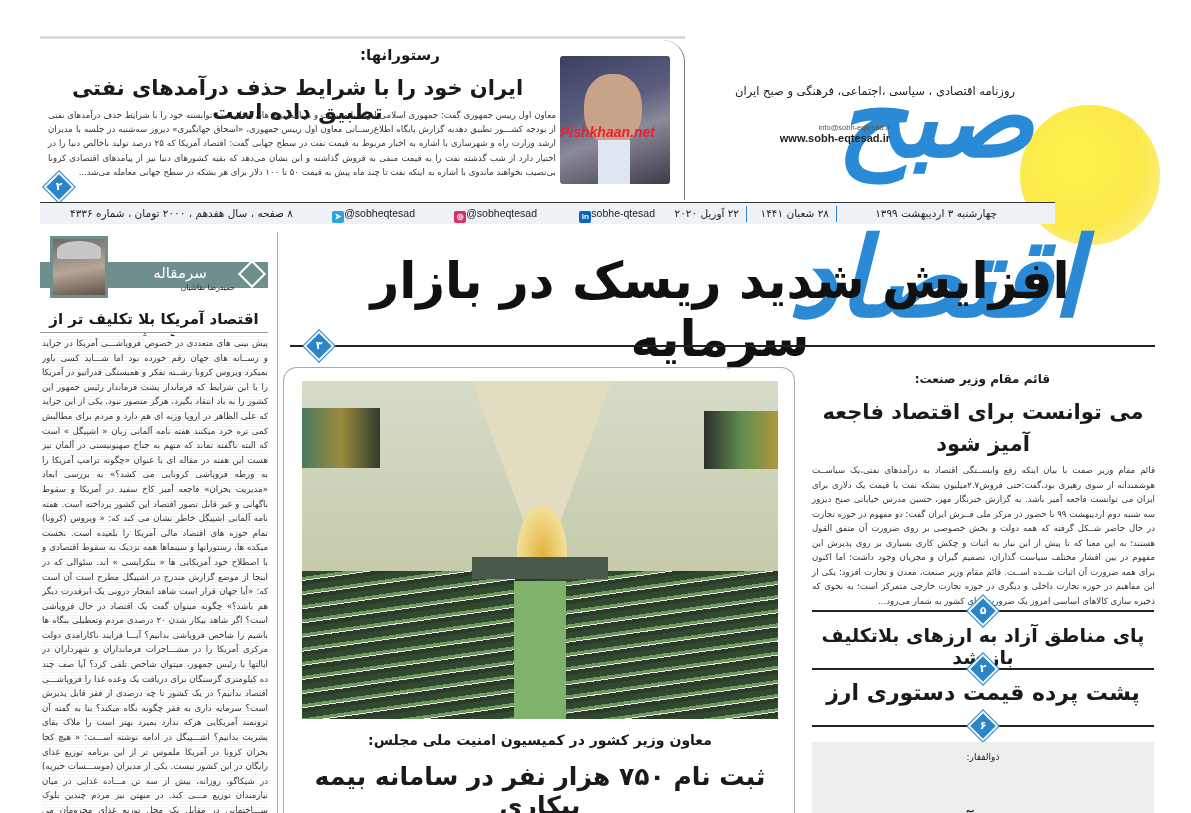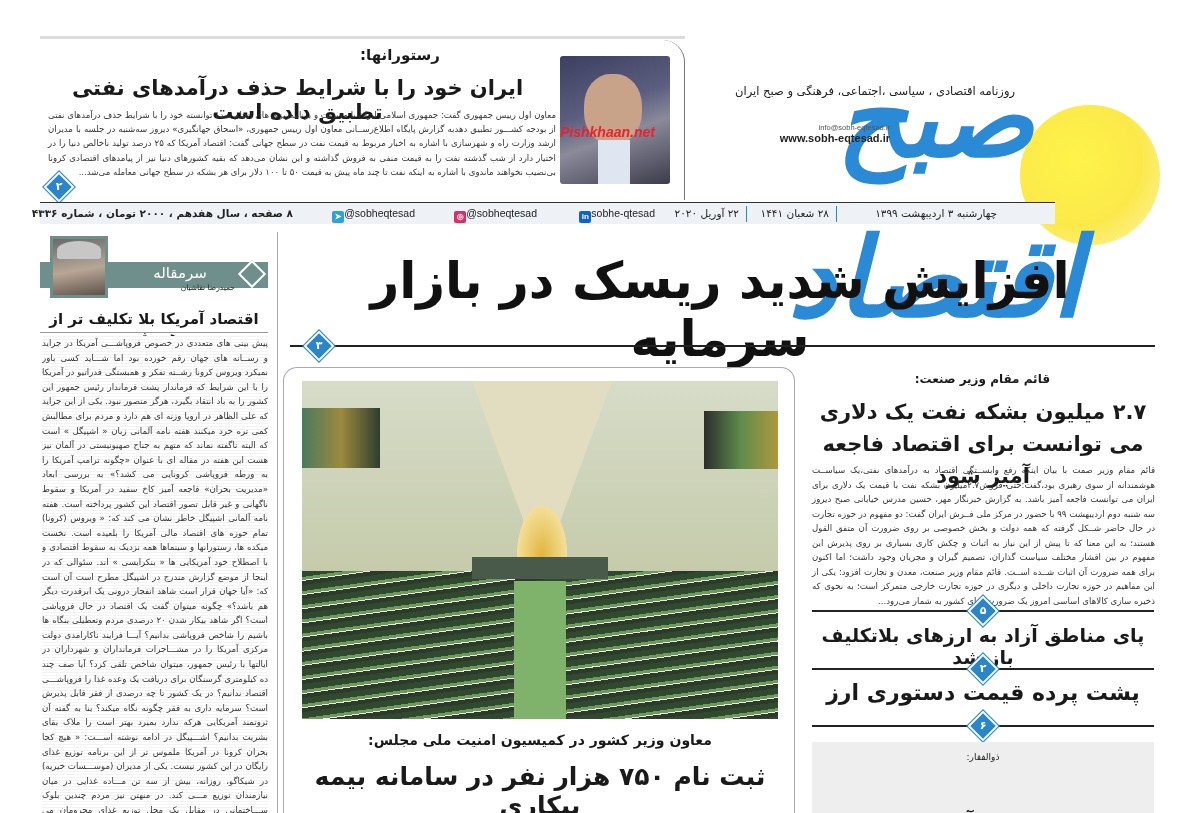--- a/index.html
+++ b/index.html
@@ -112,21 +112,21 @@
   <span class="seg" style="right:316px;">۲۲ آوریل ۲۰۲۰</span>
   <span class="seg ltr" style="right:400px;">
     <span class="ic" style="background:#0a66c2;">in</span><span>sobhe-qtesad</span>
   </span>
   <span class="seg ltr" style="right:518px;">
     <span class="ic" style="background:#d6306b;">◎</span><span>@sobheqtesad</span>
   </span>
   <span class="seg ltr" style="right:640px;">
     <span class="ic" style="background:#2aa3df;">➤</span><span>@sobheqtesad</span>
   </span>
-  <span class="seg" style="right:762px;font-weight:bold;">۸ صفحه ، سال هفدهم ، ۲۰۰۰ تومان ، شماره ۴۳۳۶</span>
+  <span class="seg" style="right:762px;font-weight:normal;">۸ صفحه ، سال هفدهم ، ۲۰۰۰ تومان ، شماره ۴۳۳۶</span>
 </div>
 
 <div class="abs ed-head"></div>
 <div class="abs ed-photo">
     <div class="hair"></div>
   </div>
 <div class="abs ed-label">سرمقاله</div>
 <div class="abs ed-author">حمیدرضا نقاشیان</div>
 <div class="abs ed-diamond"></div>
 <div class="abs ed-title">اقتصاد آمریکا بلا تکلیف تر از همیشه</div>
@@ -150,21 +150,20 @@
   <div class="screenR"></div>
   <div class="floor"></div>
   <div class="aisle"></div>
   <div class="desk"></div>
 </div>
 <div class="abs photo-kicker">معاون وزیر کشور در کمیسیون امنیت ملی مجلس:</div>
 <div class="abs photo-title">ثبت نام ۷۵۰ هزار نفر در سامانه بیمه بیکاری</div>
 
 <div class="abs r-kicker">قائم مقام وزیر صنعت:</div>
 <div class="abs r-title">
-  <div>۲.۷ میلیون بشکه نفت یک دلاری</div>
   <div>می توانست برای اقتصاد فاجعه آمیز شود</div>
 </div>
 <div class="abs r-body">قائم مقام وزیر صمت با بیان اینکه رفع وابســتگی اقتصاد به درآمدهای نفتی،یک سیاســت هوشمندانه از سوی رهبری بود،گفت:حتی فروش۲.۷میلیون بشکه نفت با قیمت یک دلاری برای ایران می توانست فاجعه آمیز باشد. به گزارش خبرنگار مهر، حسین مدرس خیابانی صبح دیروز سه شنبه دوم اردیبهشت ۹۹ با حضور در مرکز ملی فــرش ایران گفت: دو مفهوم در حوزه تجارت در حال حاضر شــکل گرفته که همه دولت و بخش خصوصی بر روی ضرورت آن متفق القول هستند؛ به این معنا که تا پیش از این نیاز به اثبات و چکش کاری بسیاری بر روی پذیرش این مفهوم در بین اقشار مختلف سیاست گذاران، تصمیم گیران و مجریان وجود داشت؛ اما اکنون برای همه ضرورت آن اثبات شــده اســت. قائم مقام وزیر صنعت، معدن و تجارت افزود: یکی از این مفاهیم در حوزه تجارت داخلی و دیگری در حوزه تجارت خارجی متمرکز است؛ به نحوی که ذخیره سازی کالاهای اساسی امروز یک ضرورت برای کشور به شمار می‌رود...</div>
 
 <div class="abs hr" style="left:812px;top:610px;width:342px;"></div>
 <div class="abs" style="left:972px;top:600px;">
   <div class="badge"></div>
   <div class="badge-num abs" style="left:0;top:0;">۵</div>
 </div>
 <div class="abs sub-title" style="left:812px;top:624px;width:342px;font-size:19px;">پای مناطق آزاد به ارزهای بلاتکلیف باز شد</div>

